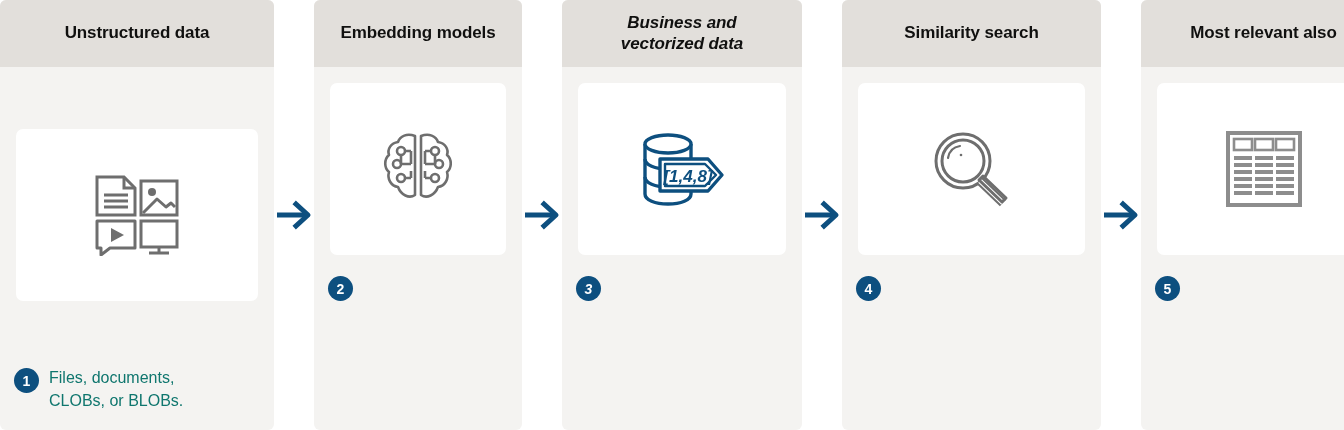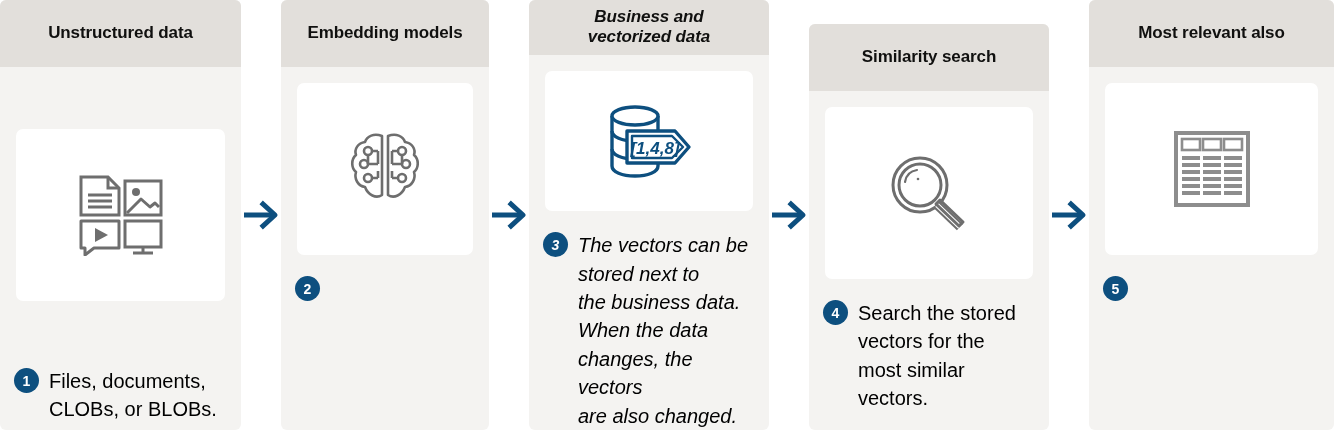--- a/index.html
+++ b/index.html
@@ -18,24 +18,24 @@
   .col{
     position:relative;
     background:#f4f3f1;
     border-radius:6px;
     display:flex;
     flex-direction:column;
     align-items:stretch;
     overflow:hidden;
     flex:0 0 auto;
   }
-  .col.c1{width:241px;gap:46px;}
+  .col.c1{width:274px;gap:46px;}
   .col.c2{width:208px;}
   .col.c3{width:240px;font-style:italic;}
-  .col.c4{width:240px;margin-top:24px;}
+  .col.c4{width:259px;}
   .col.c5{width:245px;}
 
   .gap{
     flex:0 0 40px;
     position:relative;
     display:flex;
     align-items:center;
     justify-content:center;
     background:#ffffff;
   }
@@ -83,23 +83,23 @@
     background:#0d4f7f;
     color:#ffffff;
     font-size:14px;
     font-weight:bold;
     display:flex;
     align-items:center;
     justify-content:center;
     margin-top:1px;
   }
   .cap-text{
-    font-size:20px;
+    font-size:16px;
     line-height:1.42;
-    color:#000000;
+    color:#0f766e;
     white-space:pre-line;
   }
 </style>
 </head>
 <body>
 
 <div id="flow">
 
   <div class="col c1">
     <div class="col-head">
@@ -191,26 +191,20 @@
           <path d="M10 30 C10 36 20 40 33 40"></path>
           <path d="M10 48 C10 54 20 58 33 58"></path>
           <path d="M25 30 H73 L87 46 L73 62 H25 Z" fill="#ffffff" stroke-linejoin="round"></path>
           <path d="M30 35 H70 L81 46 L70 57 H30 Z" fill="#ffffff" stroke-width="2.4" stroke-linejoin="round"></path>
           <text x="53" y="53" font-family="'Liberation Sans',sans-serif" font-size="17" font-weight="bold" fill="#0d4f7f" stroke="none" text-anchor="middle">[1,4,8]</text>
         </svg>
       </span>
     </div>
     <div class="caption">
       <div class="badge">3</div>
-      <div class="cap-text">The vectors can be
-stored next to
-the business data.
-When the data
-changes, the vectors
-are also changed.</div>
     </div>
   </div>
 
   <div class="gap">
     <span>
       <svg class="arrow" viewBox="0 0 38 34" fill="none" stroke="#0d4f7f" stroke-width="5">
         <line x1="2" y1="17" x2="32" y2="17"></line>
         <path d="M21 6 L33 17 L21 28" stroke-linejoin="round" stroke-linecap="square"></path>
       </svg>
     </span>
@@ -228,23 +222,20 @@
           <path d="M30 17 C23 18 19 23 18 29" stroke-width="2.2" stroke-linecap="round"></path>
           <circle cx="31" cy="26" r="1.3" fill="#6e6e6e" stroke="none"></circle>
           <path d="M50 52 L73 74" stroke-width="9" stroke-linecap="butt"></path>
           <path d="M50 52 L73 74" stroke-width="5" stroke="#ffffff"></path>
           <path d="M49 51 L72 73 L76 69 L53 47 Z" stroke-linejoin="round"></path>
         </svg>
       </span>
     </div>
     <div class="caption">
       <div class="badge">4</div>
-      <div class="cap-text">Search the stored
-vectors for the
-most similar vectors.</div>
     </div>
   </div>
 
   <div class="gap">
     <span>
       <svg class="arrow" viewBox="0 0 38 34" fill="none" stroke="#0d4f7f" stroke-width="5">
         <line x1="2" y1="17" x2="32" y2="17"></line>
         <path d="M21 6 L33 17 L21 28" stroke-linejoin="round" stroke-linecap="square"></path>
       </svg>
     </span>

